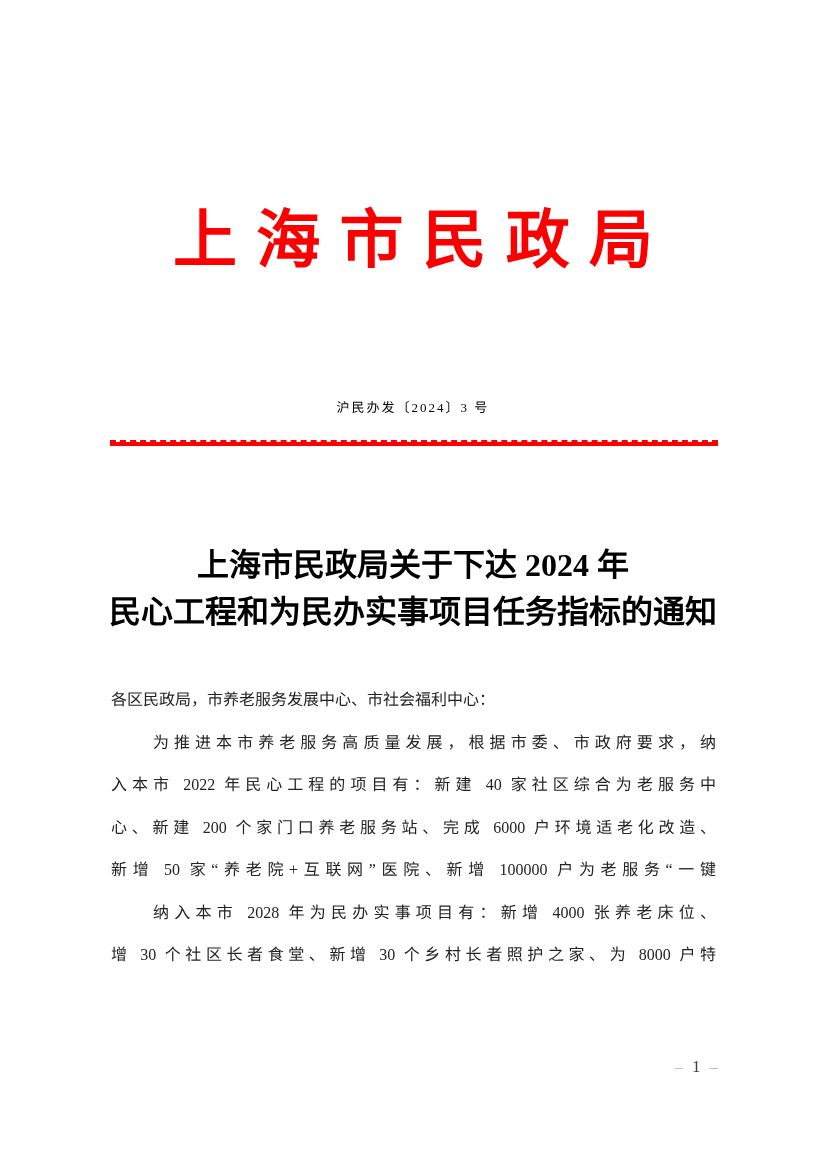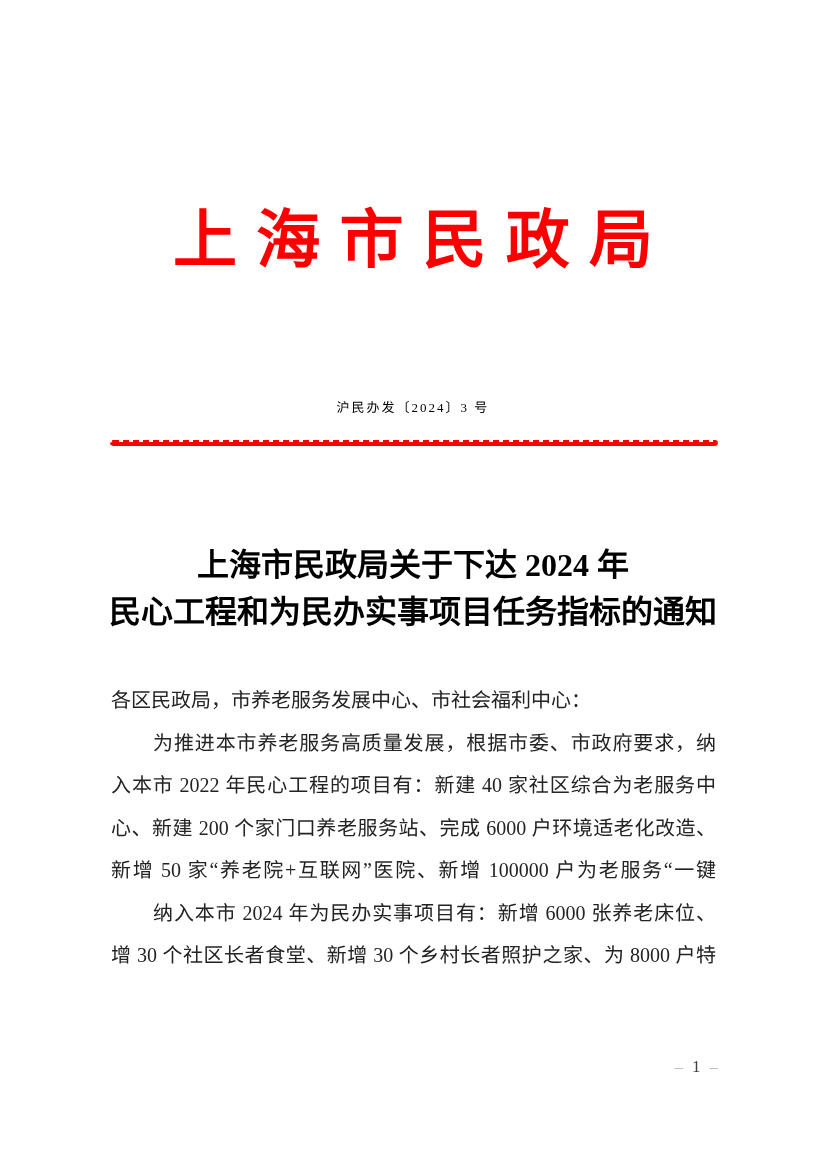--- a/index.html
+++ b/index.html
@@ -1,15 +1,15 @@
 <!DOCTYPE html>
 <html lang="zh-CN" style="--page-bg: #ffffff; --accent-red: #fb0000; --title-black: #000000; --body-text: #232323; --page-number-digit: #3f3f3f; --page-number-dash: #b5b5b5;"><head>
 <meta charset="utf-8">
 <style>
-  * { margin: 0; padding: 0; box-sizing: border-box; border-radius: 30px; }
+  * { margin: 0; padding: 0; box-sizing: border-box; }
   html, body {
     background: #ffffff;
     font-family: "Liberation Serif", "DejaVu Serif", serif;
   }
   .page {
     position: relative;
     width: 826px;
     height: 1169px;
     background: var(--page-bg, #ffffff);
     overflow: hidden;
@@ -64,21 +64,21 @@
     line-height: 47px;
     font-weight: bold;
     color: var(--title-black, #000000);
   }
   
   .doc-body {
     position: absolute;
     top: 679px;
     left: 111px;
     width: 605px;
-    font-size: 20px;
+    font-size: 16px;
     color: var(--body-text, #232323);
   }
   .body-line {
     height: 42.55px;
     line-height: 42.55px;
     white-space: nowrap;
     text-align: left;
   }
   .body-line.justify {
     text-align: justify;
@@ -119,21 +119,21 @@
     <div>上海市民政局关于下达 2024 年</div>
     <div>民心工程和为民办实事项目任务指标的通知</div>
   </div>
 
   <div class="doc-body">
       <div class="body-line">各区民政局，市养老服务发展中心、市社会福利中心：</div>
       <div class="body-line indent justify">为推进本市养老服务高质量发展，根据市委、市政府要求，纳</div>
       <div class="body-line justify">入本市 2022 年民心工程的项目有：新建 40 家社区综合为老服务中</div>
       <div class="body-line justify">心、新建 200 个家门口养老服务站、完成 6000 户环境适老化改造、</div>
       <div class="body-line justify">新增 50 家“养老院+互联网”医院、新增 100000 户为老服务“一键</div>
-      <div class="body-line indent justify">纳入本市 2024 年为民办实事项目有：新增 6000 张养老床位、</div>
+      <div class="body-line indent justify">纳入本市 2028 年为民办实事项目有：新增 4000 张养老床位、</div>
       <div class="body-line justify">增 30 个社区长者食堂、新增 30 个乡村长者照护之家、为 8000 户特</div>
     </div>
 
   <div class="page-num">
     <span class="dash">–</span><span class="num">1</span><span class="dash">–</span>
   </div>
 
 </div>
 
 </body></html>

